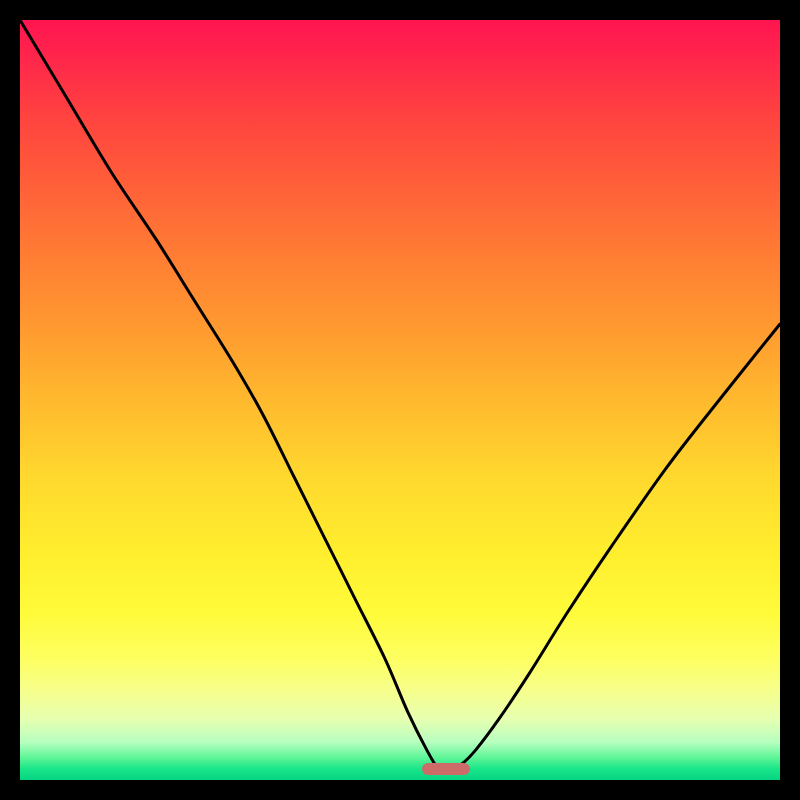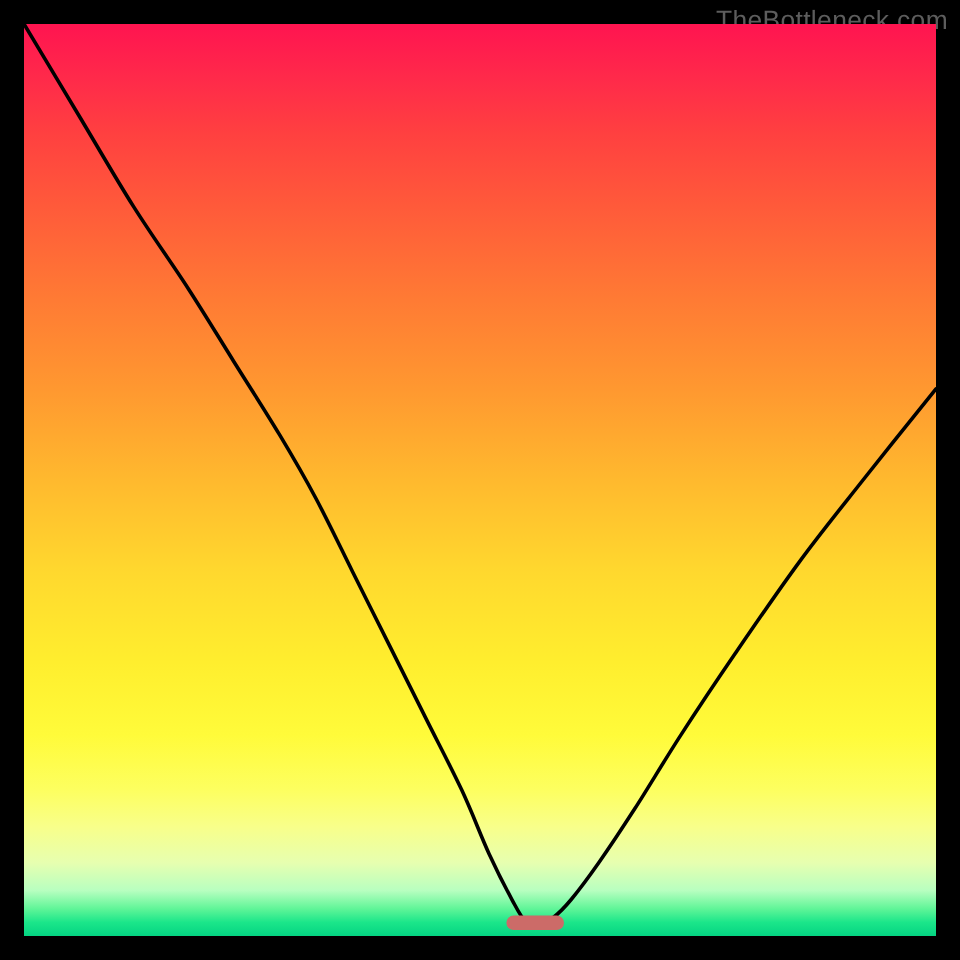--- a/index.html
+++ b/index.html
@@ -74,21 +74,20 @@
     color: #5d5d5d;
     font-size: 22px;
     font-weight: 500;
     letter-spacing: 0.3px;
   }
 </style>
 </head>
 <body>
 
 <div class="frame">
-  <div class="watermark">TheBottleneck.com</div>
 
   <div class="plot">
     <div class="gradient"></div>
 
     <svg class="curve" viewBox="0 0 760 760" preserveAspectRatio="none">
       <path id="curve-path" fill="none" stroke="#000" stroke-width="3" stroke-linecap="round" stroke-linejoin="round" d="M 0.0 0.0 C 7.6 12.7, 30.4 50.7, 45.6 76.0 C 60.8 101.3, 76.0 127.9, 91.2 152.0 C 106.4 176.1, 122.9 198.9, 136.8 220.4 C 150.7 241.9, 162.1 260.9, 174.8 281.2 C 187.5 301.5, 201.4 323.0, 212.8 342.0 C 224.2 361.0, 233.1 376.2, 243.2 395.2 C 253.3 414.2, 263.5 435.7, 273.6 456.0 C 283.7 476.3, 293.9 496.5, 304.0 516.8 C 314.1 537.1, 324.3 557.3, 334.4 577.6 C 344.5 597.9, 355.9 619.4, 364.8 638.4 C 373.7 657.4, 380.6 676.4, 387.6 691.6 C 394.6 706.8, 401.5 720.2, 406.6 729.6 C 411.7 739.0, 414.2 744.5, 418.0 747.8 C 421.8 751.1, 425.6 749.9, 429.4 749.4 C 433.2 748.9, 436.4 748.1, 440.8 744.8 C 445.2 741.5, 449.7 737.2, 456.0 729.6 C 462.3 722.0, 469.9 711.9, 478.8 699.2 C 487.7 686.5, 497.8 671.3, 509.2 653.6 C 520.6 635.9, 533.3 614.3, 547.2 592.8 C 561.1 571.3, 576.3 548.5, 592.8 524.4 C 609.3 500.3, 628.3 472.5, 646.0 448.4 C 663.7 424.3, 680.2 404.1, 699.2 380.0 C 718.2 355.9, 749.9 316.7, 760.0 304.0"></path>
     </svg>
 
     <div class="marker" id="marker" style="left: 426.36px; top: 748.6px; background: rgb(204, 107, 104);"></div>
   </div>

